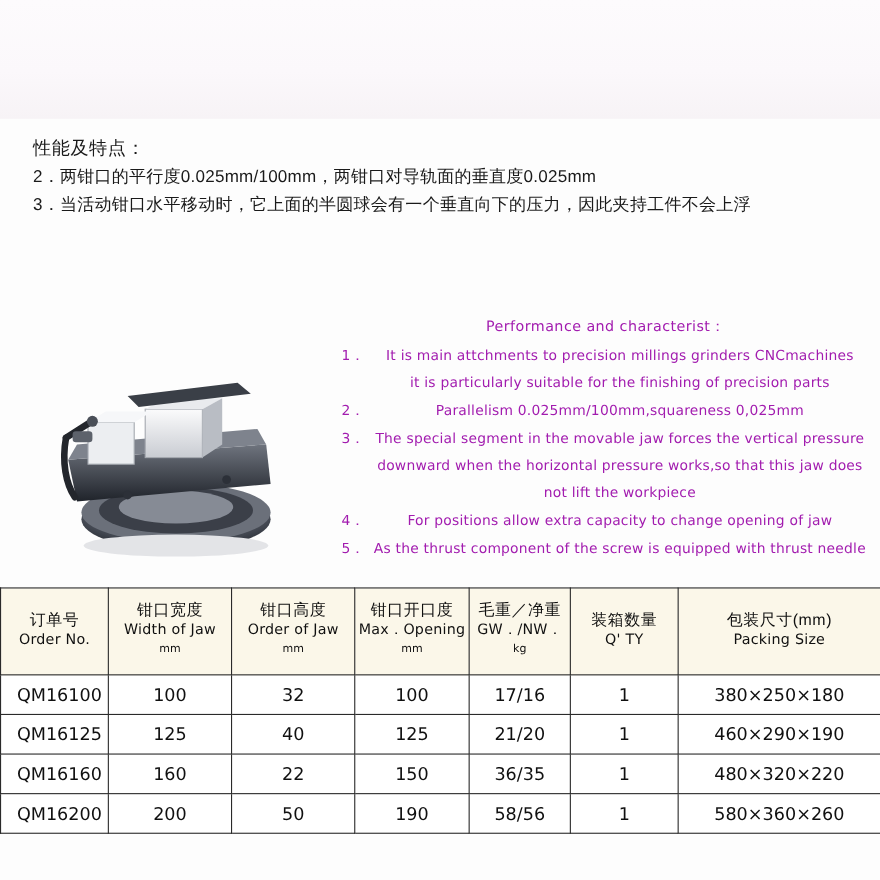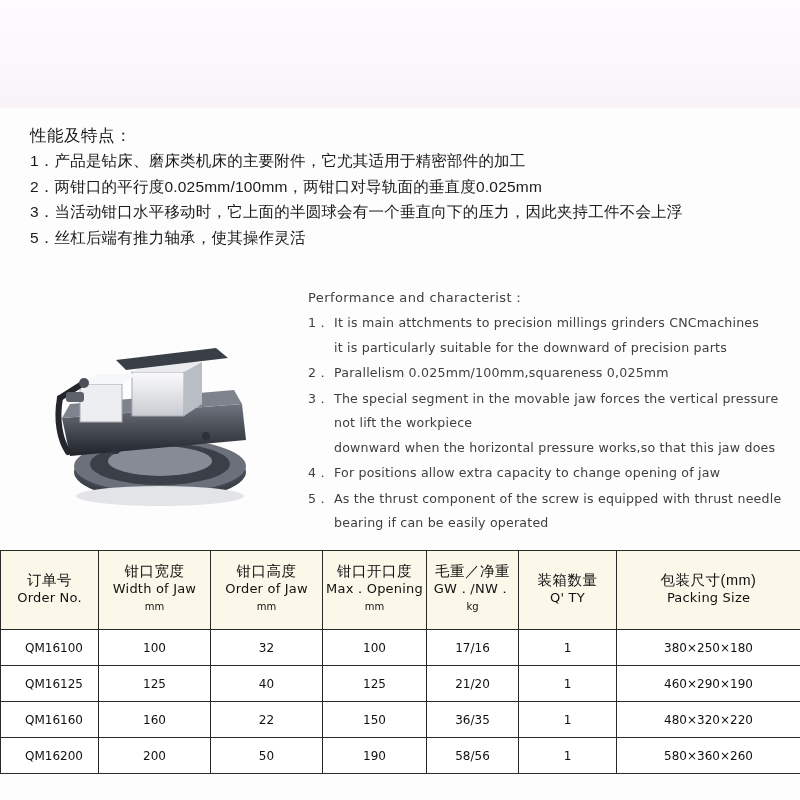--- a/index.html
+++ b/index.html
@@ -44,21 +44,22 @@
     line-height: 25.5px;
     letter-spacing: 0.2px;
     white-space: nowrap;
   }
   .en-block {
     position: absolute;
     left: 308px;
     top: 285px;
     width: 485px;
     font-family: "DejaVu Sans", sans-serif;
-    color: #404040;
+    color: #a21caf;
+    text-align: center;
   }
   .en-title {
     font-size: 13px;
     line-height: 25px;
     letter-spacing: 0.4px;
   }
   .en-item {
     display: flex;
     font-size: 12.6px;
     line-height: 24.5px;
@@ -91,21 +92,20 @@
     position: absolute;
     left: 0px;
     top: 534px;
     width: 800px;
   }
   table.spec {
     border-collapse: collapse;
     width: 800px;
     table-layout: fixed;
     font-family: "DejaVu Sans", sans-serif;
-    margin-top: 16px;
   }
   table.spec th, table.spec td {
     border: 1px solid #2a2a2a;
     text-align: center;
     vertical-align: middle;
     color: #101010;
   }
   table.spec thead th {
     background: #fbf7e9;
     font-weight: normal;
@@ -123,21 +123,21 @@
   }
   .hd .en {
     font-size: 13px;
     letter-spacing: 0.2px;
   }
   .hd .unit {
     font-size: 10px;
   }
   table.spec tbody td {
     height: 33px;
-    font-size: 12px;
+    font-size: 16px;
     background: #ffffff;
   }
   td.order {
     text-align: left;
     padding-left: 10px;
     font-size: 13.5px;
   }
   col.c0 { width: 98px; }
   col.c1 { width: 112px; }
   col.c2 { width: 112px; }
@@ -148,24 +148,22 @@
 </style>
 </head>
 <body>
 
 <div class="page">
 
   <div class="top-band"></div>
 
   <div class="cn-block">
     <div class="cn-title">性能及特点：</div>
-    <div class="cn-line">1．产品是钻床、磨床类机床的主要附件，它尤其适用于精密部件的加工</div>
     <div class="cn-line">2．两钳口的平行度0.025mm/100mm，两钳口对导轨面的垂直度0.025mm</div>
     <div class="cn-line">3．当活动钳口水平移动时，它上面的半圆球会有一个垂直向下的压力，因此夹持工件不会上浮</div>
-    <div class="cn-line">5．丝杠后端有推力轴承，使其操作灵活</div>
   </div>
 
   <div class="photo">
     <svg width="262" height="222" viewBox="0 0 262 222" xmlns="http://www.w3.org/2000/svg">
       <defs>
         <linearGradient id="gBody" x1="0" y1="0" x2="0" y2="1">
           <stop offset="0%" stop-color="#8d929c"></stop>
           <stop offset="55%" stop-color="#5b616c"></stop>
           <stop offset="100%" stop-color="#2f343c"></stop>
         </linearGradient>
@@ -215,52 +213,51 @@
     </svg>
   </div>
 
   <div class="en-block">
     <div class="en-title">Performance and characterist：</div>
 
     <div class="en-item">
       <span class="en-num">1．</span>
       <span class="en-text">
         <span class="cont">It is main attchments to precision millings grinders CNCmachines</span>
-        <span class="cont">it is particularly suitable for the downward of precision parts</span>
+        <span class="cont">it is particularly suitable for the finishing of precision parts</span>
       </span>
     </div>
 
     <div class="en-item">
       <span class="en-num">2．</span>
       <span class="en-text">
         <span class="cont">Parallelism 0.025mm/100mm,squareness 0,025mm</span>
       </span>
     </div>
 
     <div class="en-item">
       <span class="en-num">3．</span>
       <span class="en-text">
         <span class="cont">The special segment in the movable jaw forces the vertical pressure</span>
+        <span class="cont">downward when the horizontal pressure works,so that this jaw does</span>
         <span class="cont">not lift the workpiece</span>
-        <span class="cont">downward when the horizontal pressure works,so that this jaw does</span>
       </span>
     </div>
 
     <div class="en-item">
       <span class="en-num">4．</span>
       <span class="en-text">
         <span class="cont">For positions allow extra capacity to change opening of jaw</span>
       </span>
     </div>
 
     <div class="en-item">
       <span class="en-num">5．</span>
       <span class="en-text">
         <span class="cont">As the thrust component of the screw is equipped with thrust needle</span>
-        <span class="cont">bearing if can be easily operated</span>
       </span>
     </div>
   </div>
 
   <div class="tbl-wrap">
     <table class="spec">
       <colgroup>
         <col class="c0">
           <col class="c1">
           <col class="c2">

